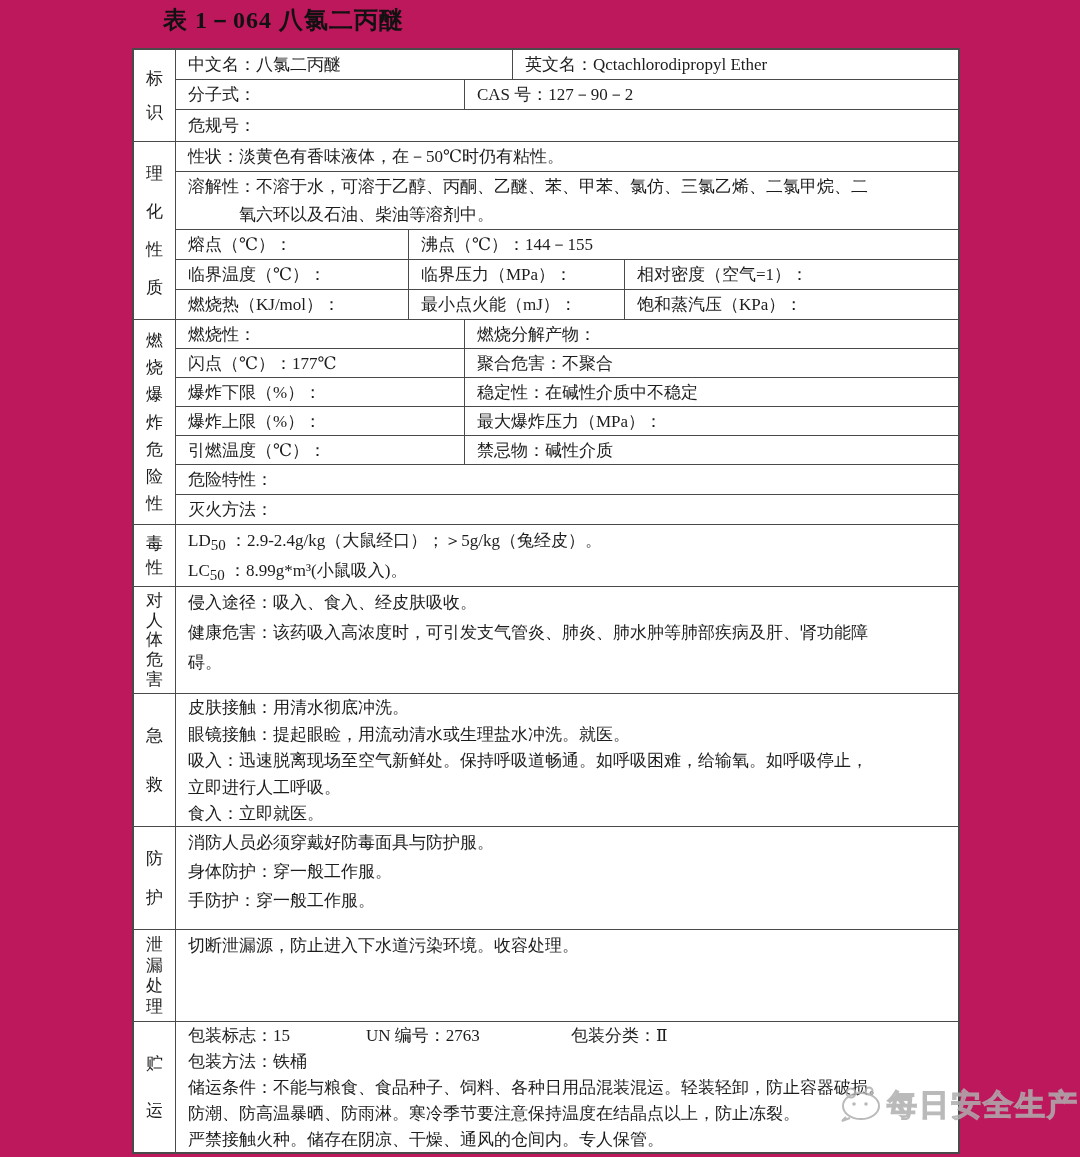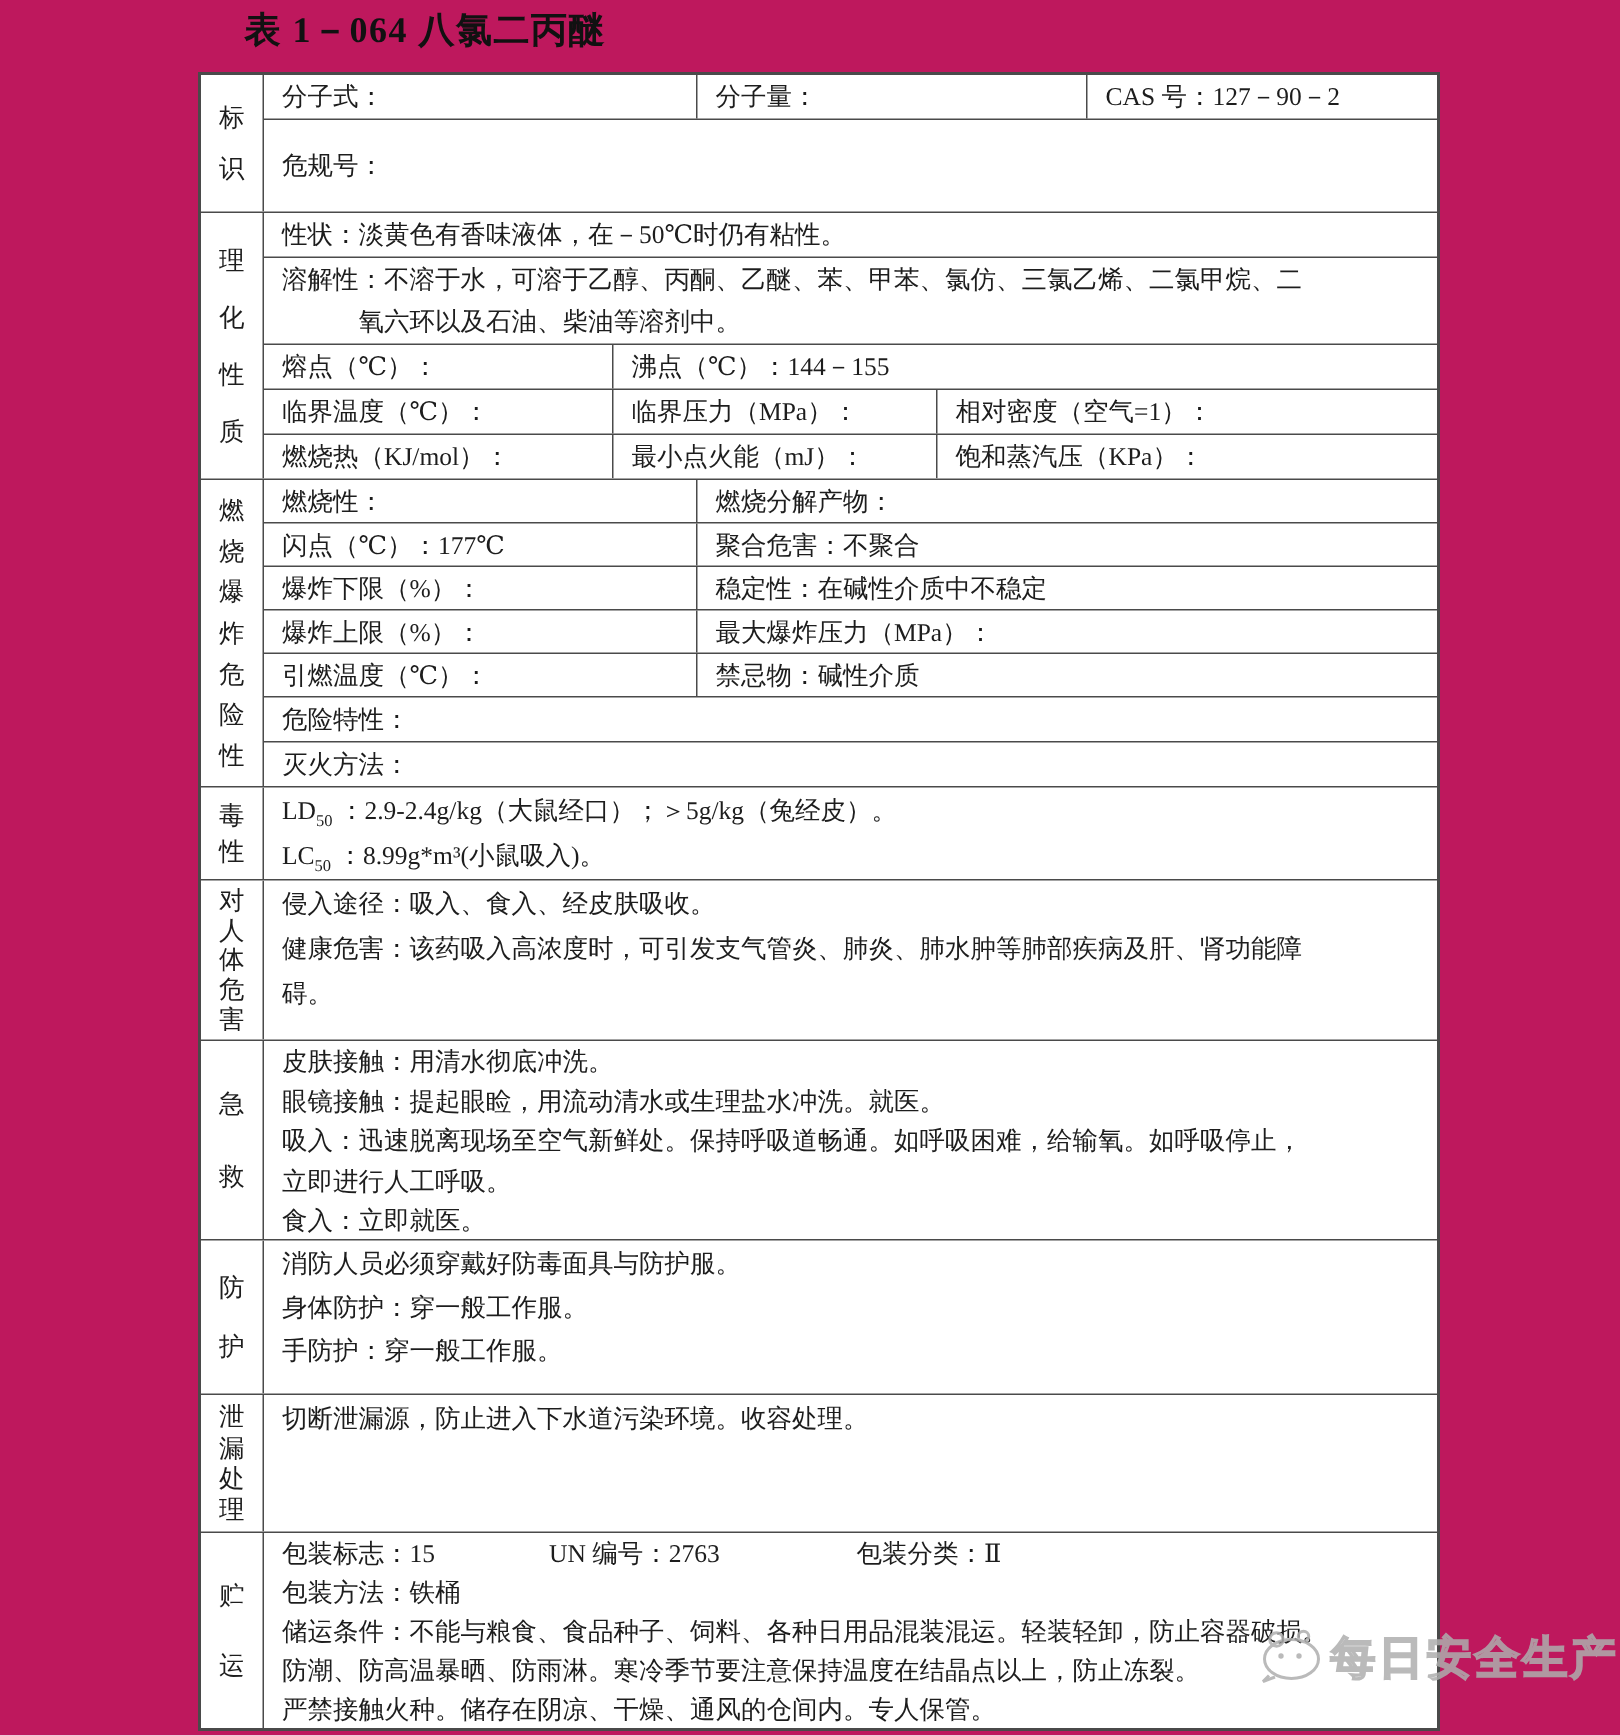--- a/index.html
+++ b/index.html
@@ -39,21 +39,21 @@
   .cell:first-child{border-left:none;}
   .grow{flex:1 1 auto;}
   .block{display:block;padding:1px 10px 0 12px;white-space:nowrap;}
   .line{white-space:nowrap;}
   .lh30 .line{line-height:30px;}
   .lh29 .line{line-height:29px;}
   .lh28 .line{line-height:28px;}
   .lh265 .line{line-height:26.5px;}
   .lh26 .line{line-height:26px;}
   .hang{margin-left:51px;}
-  sub.chem{font-size:11px;vertical-align:sub;line-height:0;}
+  sub.chem{font-size:15px;vertical-align:sub;line-height:0;}
   .seg{display:inline-block;box-sizing:border-box;}
   .seg-1{width:178px;}
   .seg-2{width:205px;}
   .watermark{
     position:absolute;left:840px;top:1084px;display:flex;align-items:center;gap:5px;
     z-index:5;opacity:.85;pointer-events:none;
   }
   .wm-text{
     font-size:30px;font-weight:bold;letter-spacing:2px;
     color:rgba(190,190,190,.25);
@@ -71,22 +71,25 @@
 
   <div class="sheet">
 
     <div class="sec" style="height:92px">
       <div class="vlabel">
           <span>标</span>
           <span>识</span>
         </div>
       <div class="content">
         <div class="row" style="height:30px">
+          <div class="cell" style="width:336px">中文名：八氯二丙醚</div>
+          <div class="cell grow">英文名：Qctachlorodipropyl Ether</div>
+        </div>
+        <div class="row" style="height:30px">
           <div class="cell" style="width:288px">分子式：</div>
-          <div class="cell" style="width:260px">分子量：</div>
           <div class="cell grow">CAS 号：127－90－2</div>
         </div>
         <div class="row" style="height:31px">
           <div class="cell grow">危规号：</div>
         </div>
       </div>
     </div>
 
     <div class="sec" style="height:178px">
       <div class="vlabel">

